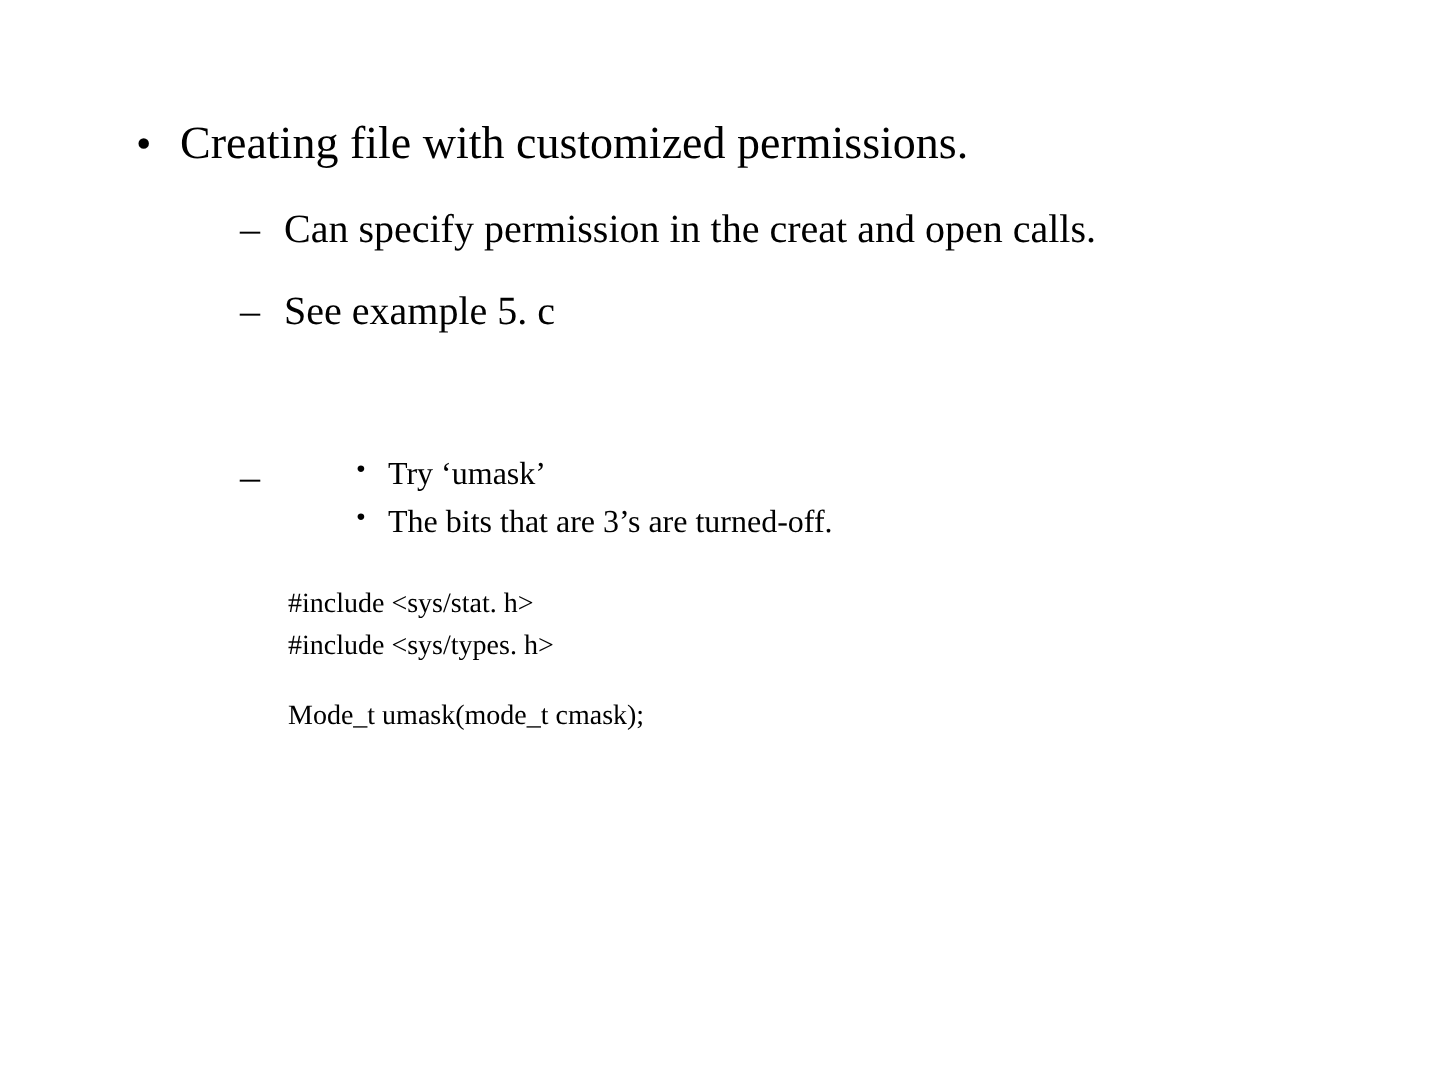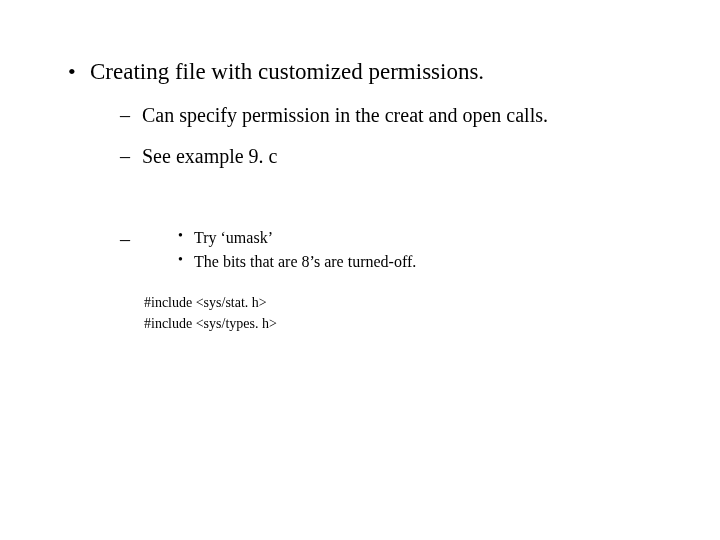--- a/index.html
+++ b/index.html
@@ -86,38 +86,39 @@
 <div class="slide">
   <ul>
     <li class="bullet1">
       <span>Creating file with customized permissions.</span>
 
       <ul class="bullet2-list" style="margin-top:12px;">
         <li class="bullet2">
           <span>Can specify permission in the creat and open calls.</span>
         </li>
         <li class="bullet2">
-          <span>See example 9. c</span>
+          <span>See example 5. c</span>
         </li>
 
         <li class="gap" style="padding:0;"></li>
 
         <li class="bullet2">
           <ul class="bullet3-list" style="margin-top:8px;">
             <li class="bullet3">
               <span>Try ‘umask’</span>
             </li>
             <li class="bullet3">
-              <span>The bits that are 8’s are turned-off.</span>
+              <span>The bits that are 3’s are turned-off.</span>
             </li>
           </ul>
         </li>
 
       </ul>
 
       <div class="code-block">
         <div>#include &lt;sys/stat. h&gt;</div>
         <div>#include &lt;sys/types. h&gt;</div>
         <div class="code-gap"></div>
+        <div>Mode_t umask(mode_t cmask);</div>
       </div>
     </li>
   </ul>
 </div>
 
 </body></html>

